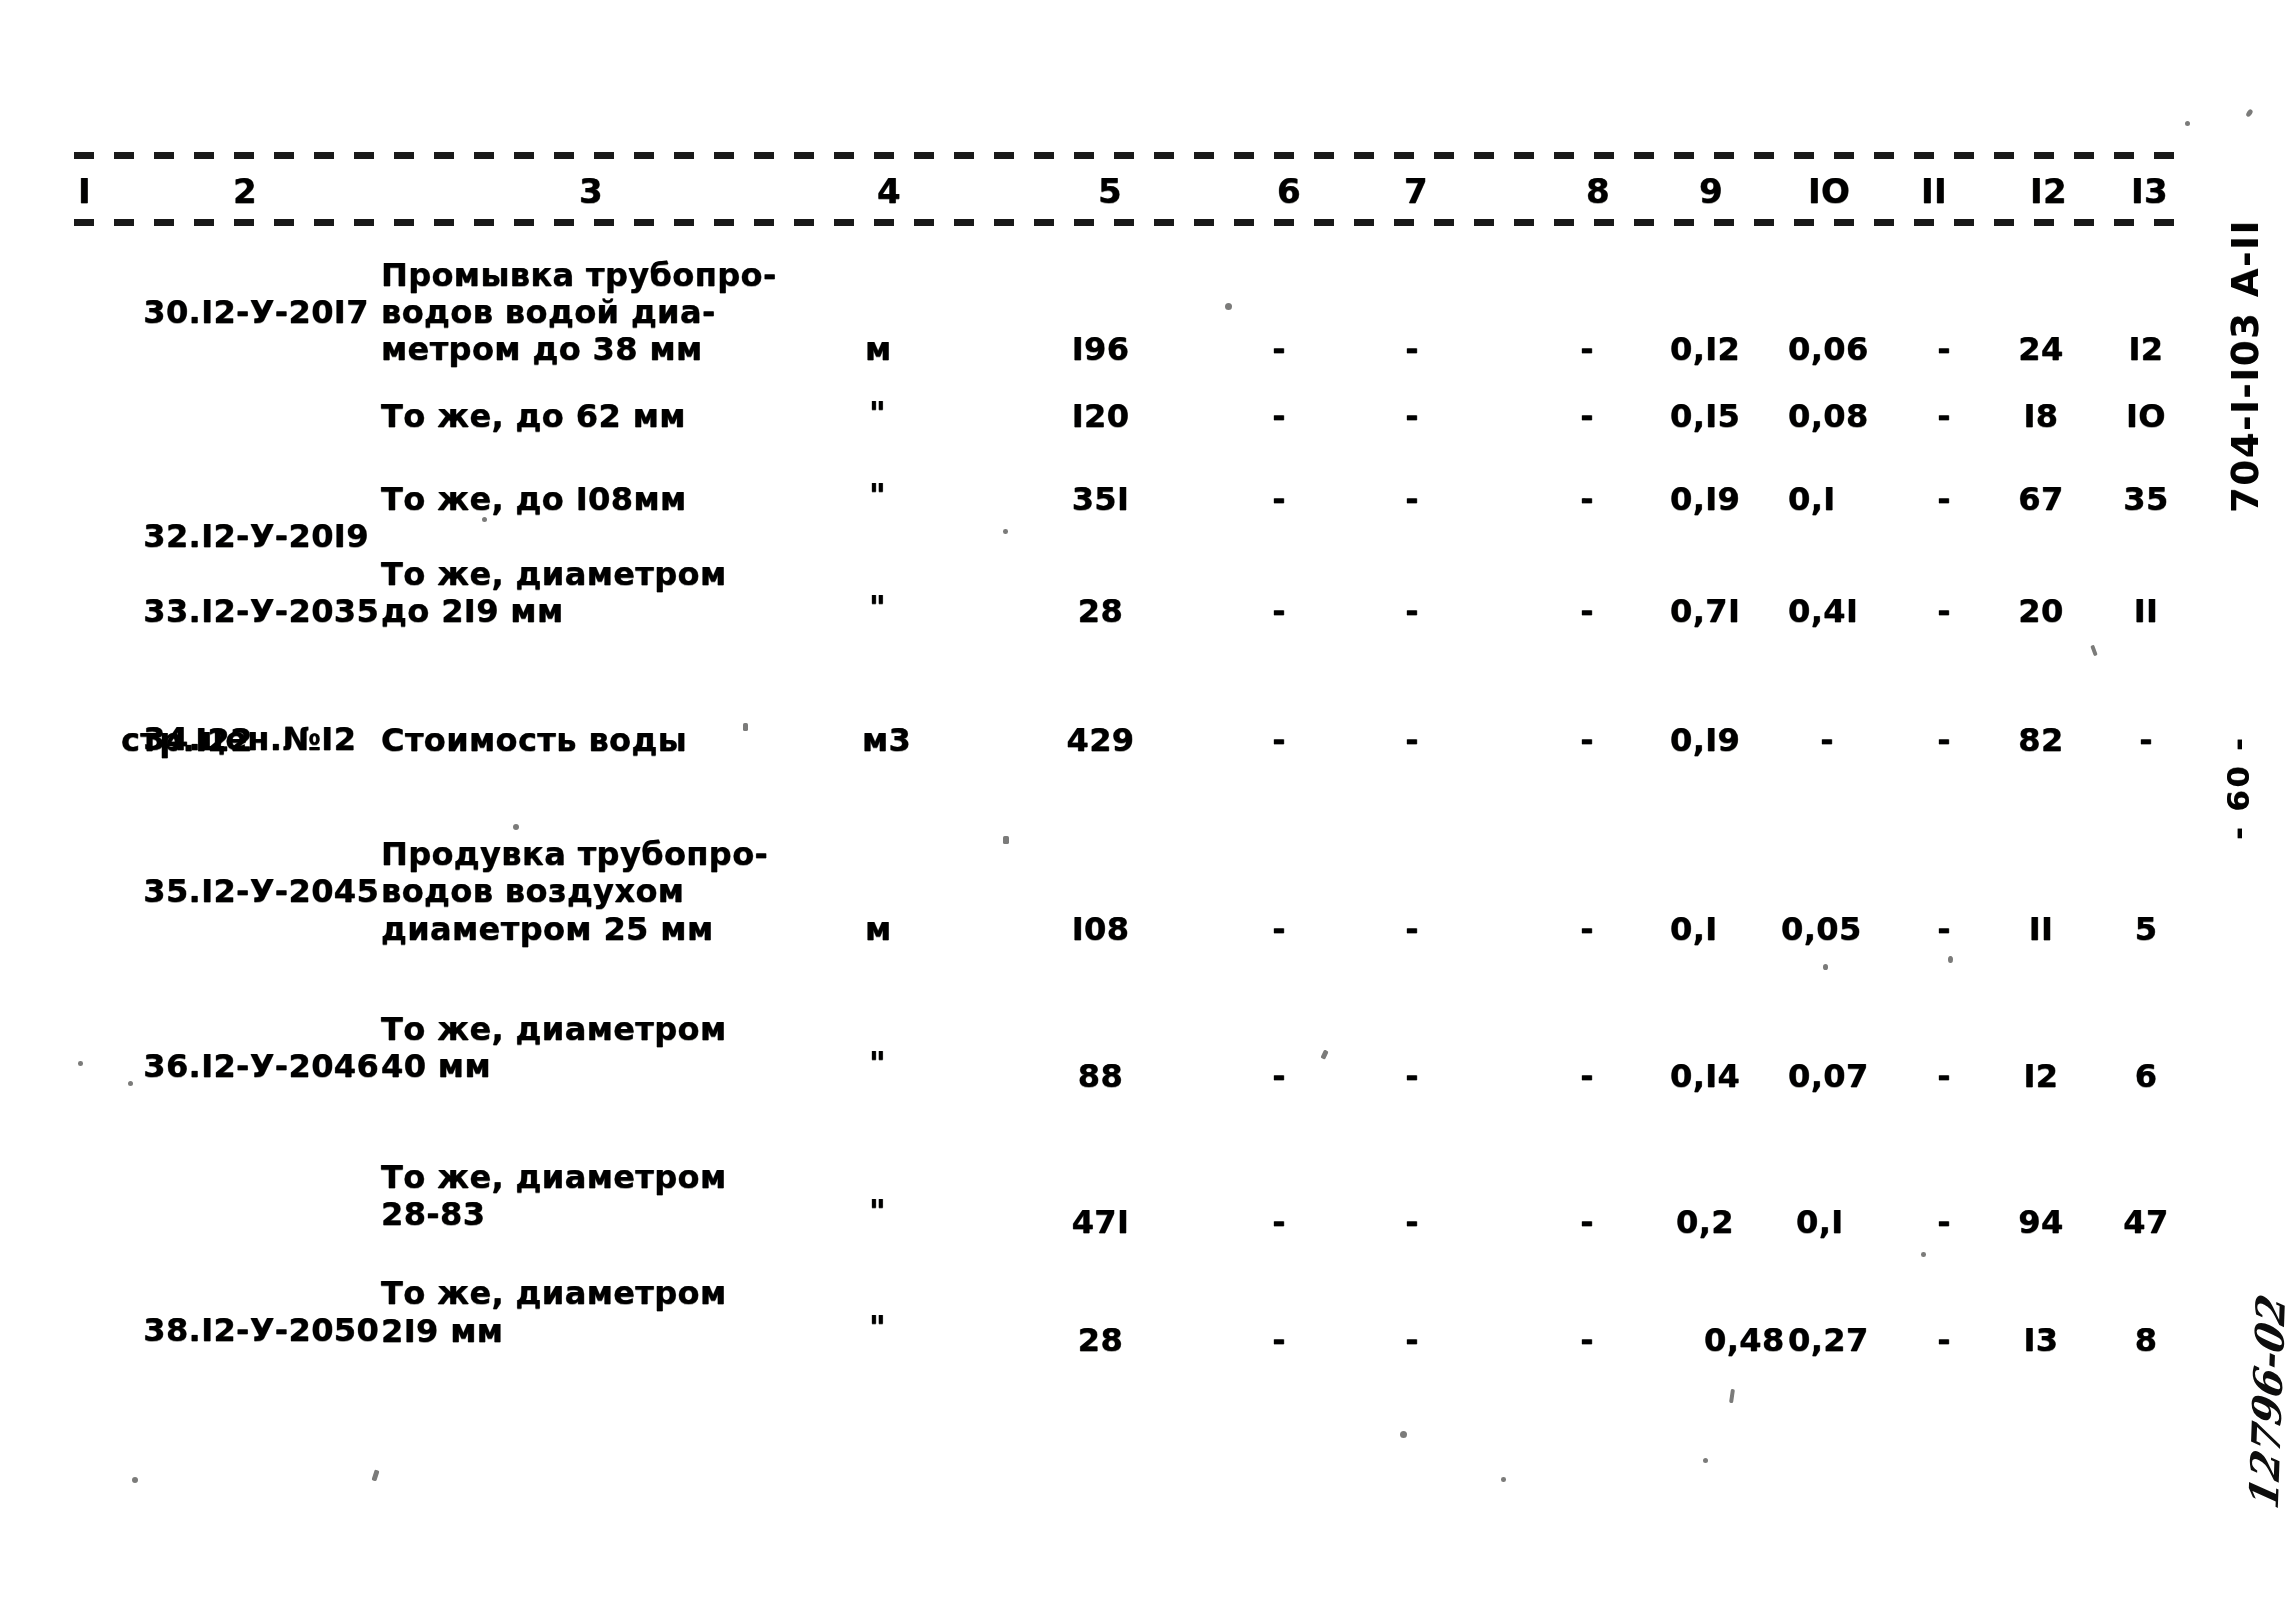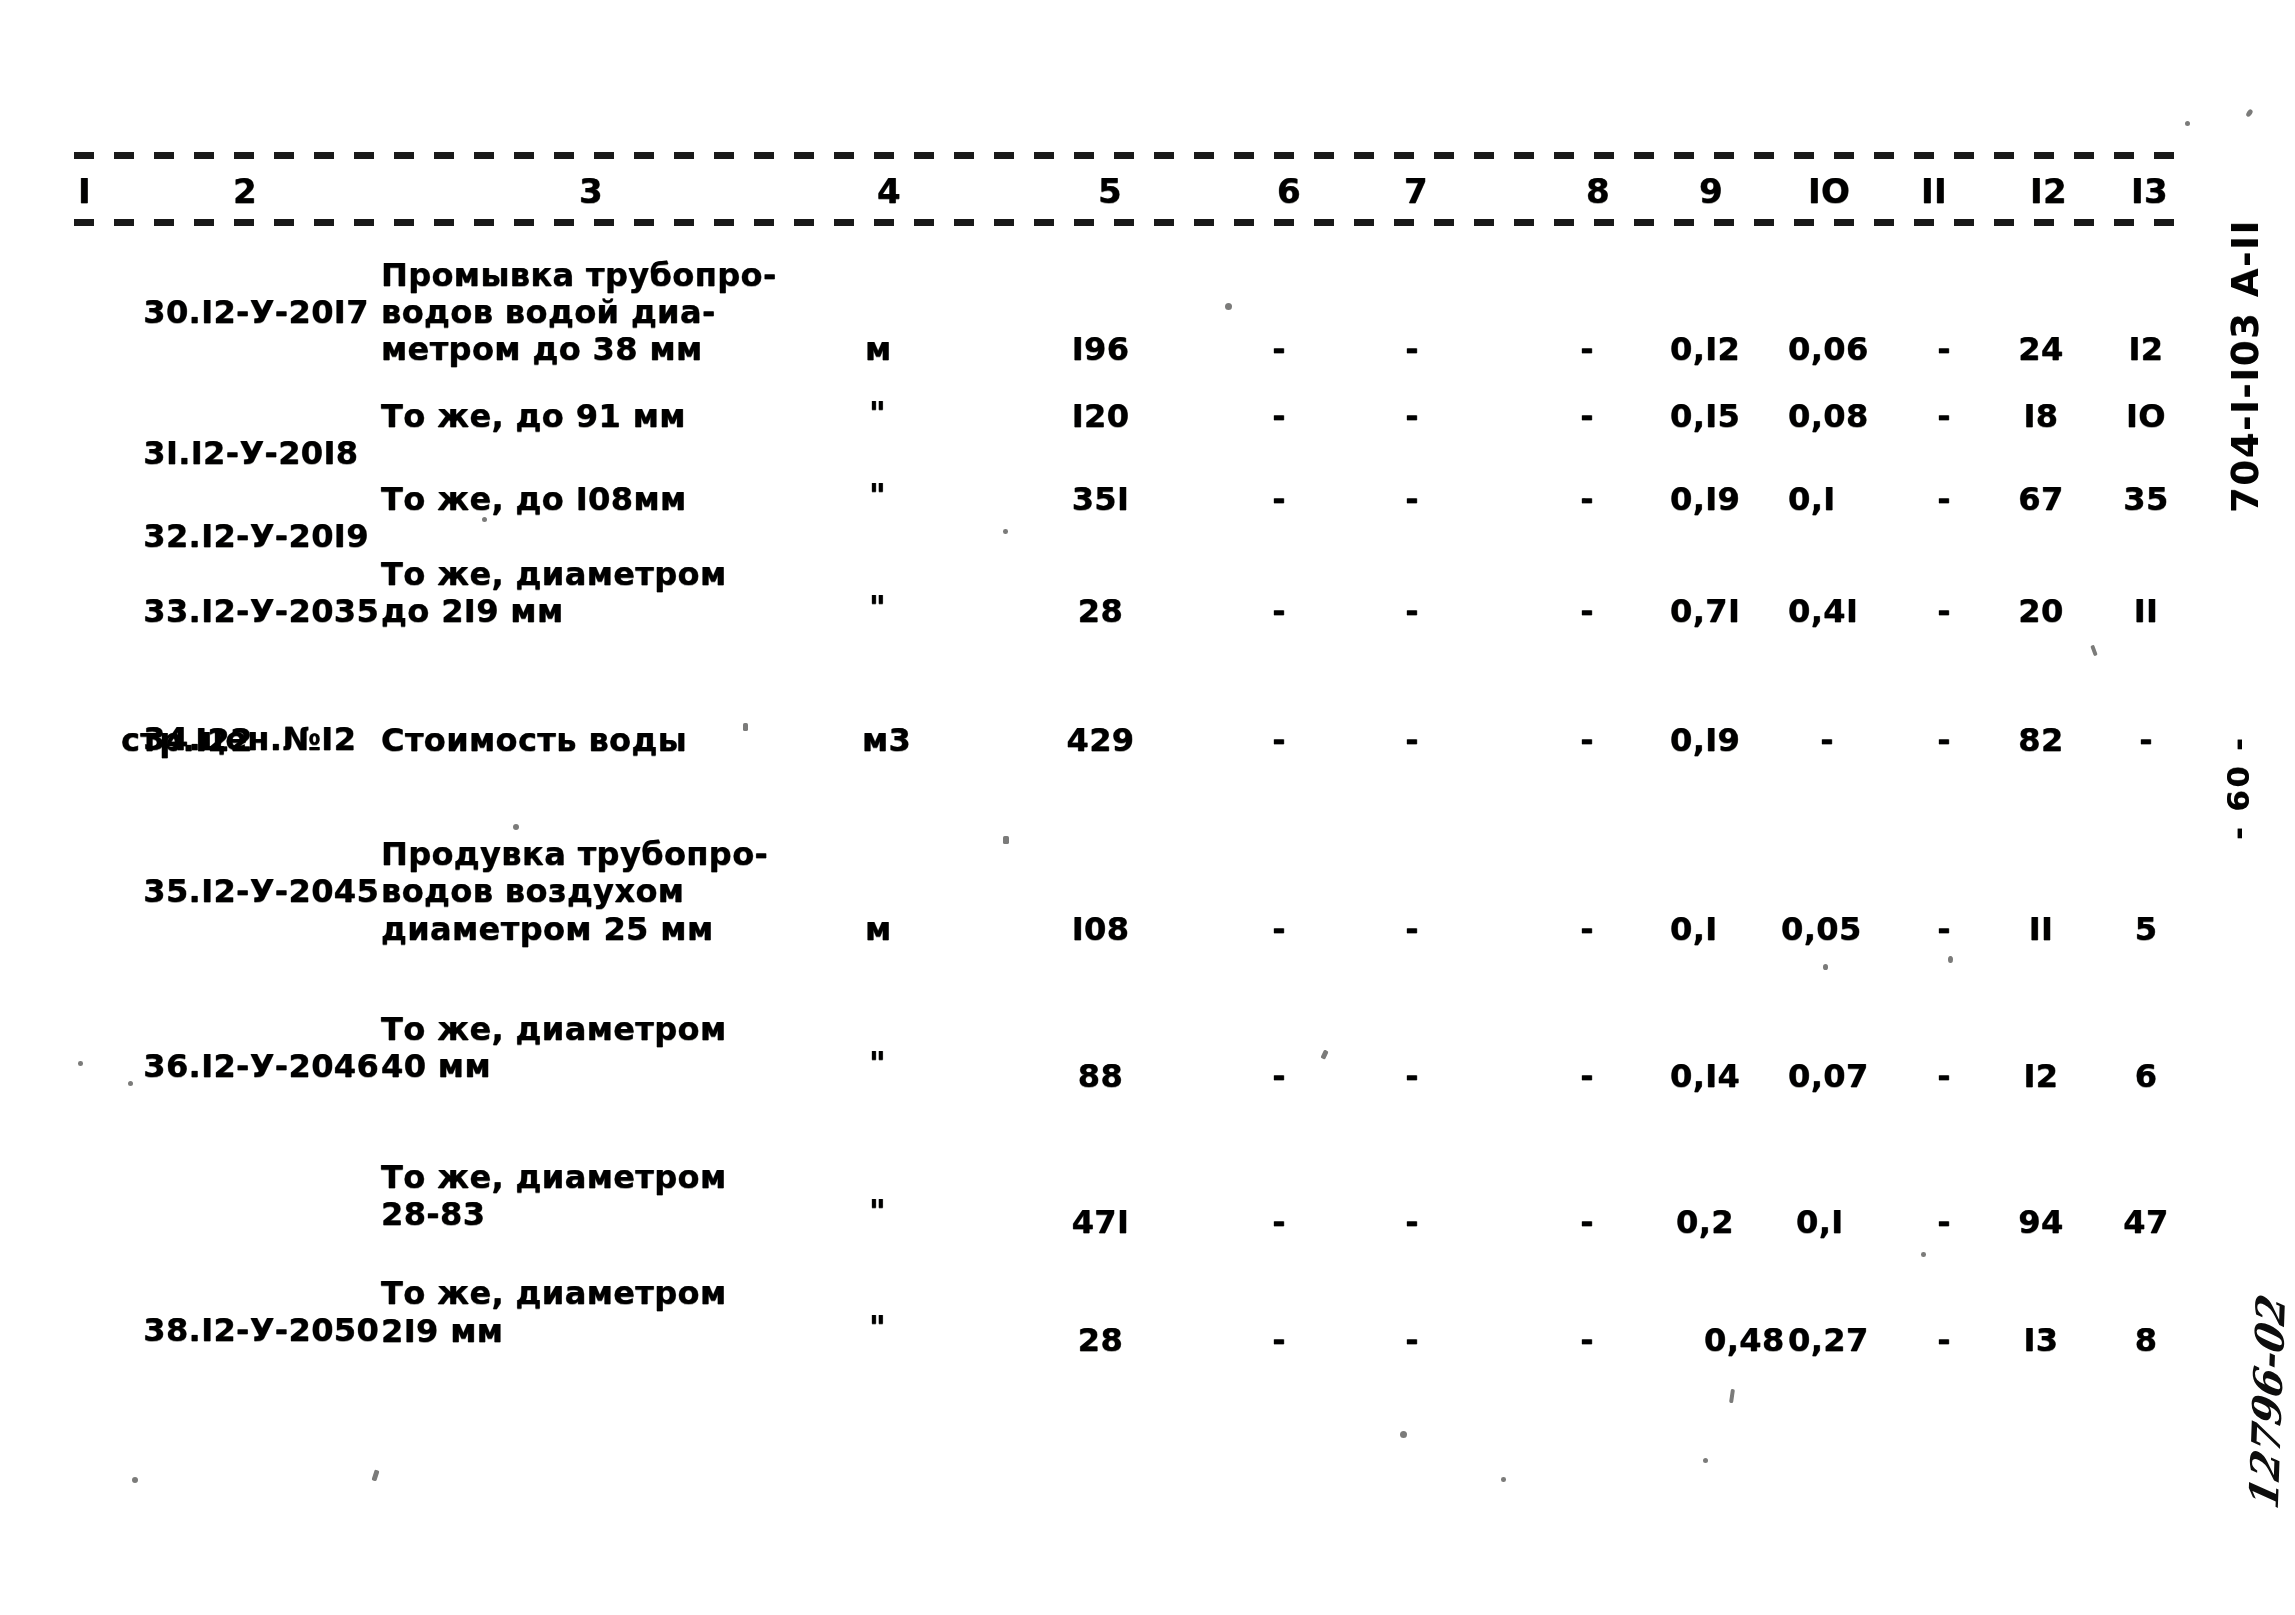--- a/index.html
+++ b/index.html
@@ -117,24 +117,21 @@
     <div class="typ fs-main center" style="left:1050px; top:331px; width:101px;">I96</div>
     <div class="typ fs-main center dash-cell" style="left:1236px; top:331px; width:86px;">-</div>
     <div class="typ fs-main center dash-cell" style="left:1369px; top:331px; width:86px;">-</div>
     <div class="typ fs-main center dash-cell" style="left:1544px; top:331px; width:86px;">-</div>
     <div class="typ fs-main" style="left:1670px; top:331px;">0,I2</div>
     <div class="typ fs-main" style="left:1788px; top:331px;">0,06</div>
     <div class="typ fs-main center dash-cell" style="left:1905px; top:331px; width:78px;">-</div>
     <div class="typ fs-main center" style="left:1998px; top:331px; width:86px;">24</div>
     <div class="typ fs-main center" style="left:2103px; top:331px; width:86px;">I2</div>
 
-    <div class="typ fs-main" style="left:74px; top:398px;">
-      <span>3I.I2-У-20I8</span>
-    </div>
-    <div class="typ fs-main" style="left:381px; top:398px;">То же, до 91 мм</div>
+    <div class="typ fs-main" style="left:381px; top:398px;">То же, до 62 мм</div>
     <div class="typ fs-main" style="left:869px; top:395px;">"</div>
     <div class="typ fs-main center" style="left:1050px; top:398px; width:101px;">I20</div>
     <div class="typ fs-main center dash-cell" style="left:1236px; top:398px; width:86px;">-</div>
     <div class="typ fs-main center dash-cell" style="left:1369px; top:398px; width:86px;">-</div>
     <div class="typ fs-main center dash-cell" style="left:1544px; top:398px; width:86px;">-</div>
     <div class="typ fs-main" style="left:1670px; top:398px;">0,I5</div>
     <div class="typ fs-main" style="left:1788px; top:398px;">0,08</div>
     <div class="typ fs-main center dash-cell" style="left:1905px; top:398px; width:78px;">-</div>
     <div class="typ fs-main center" style="left:1998px; top:398px; width:86px;">I8</div>
     <div class="typ fs-main center" style="left:2103px; top:398px; width:86px;">IO</div>

